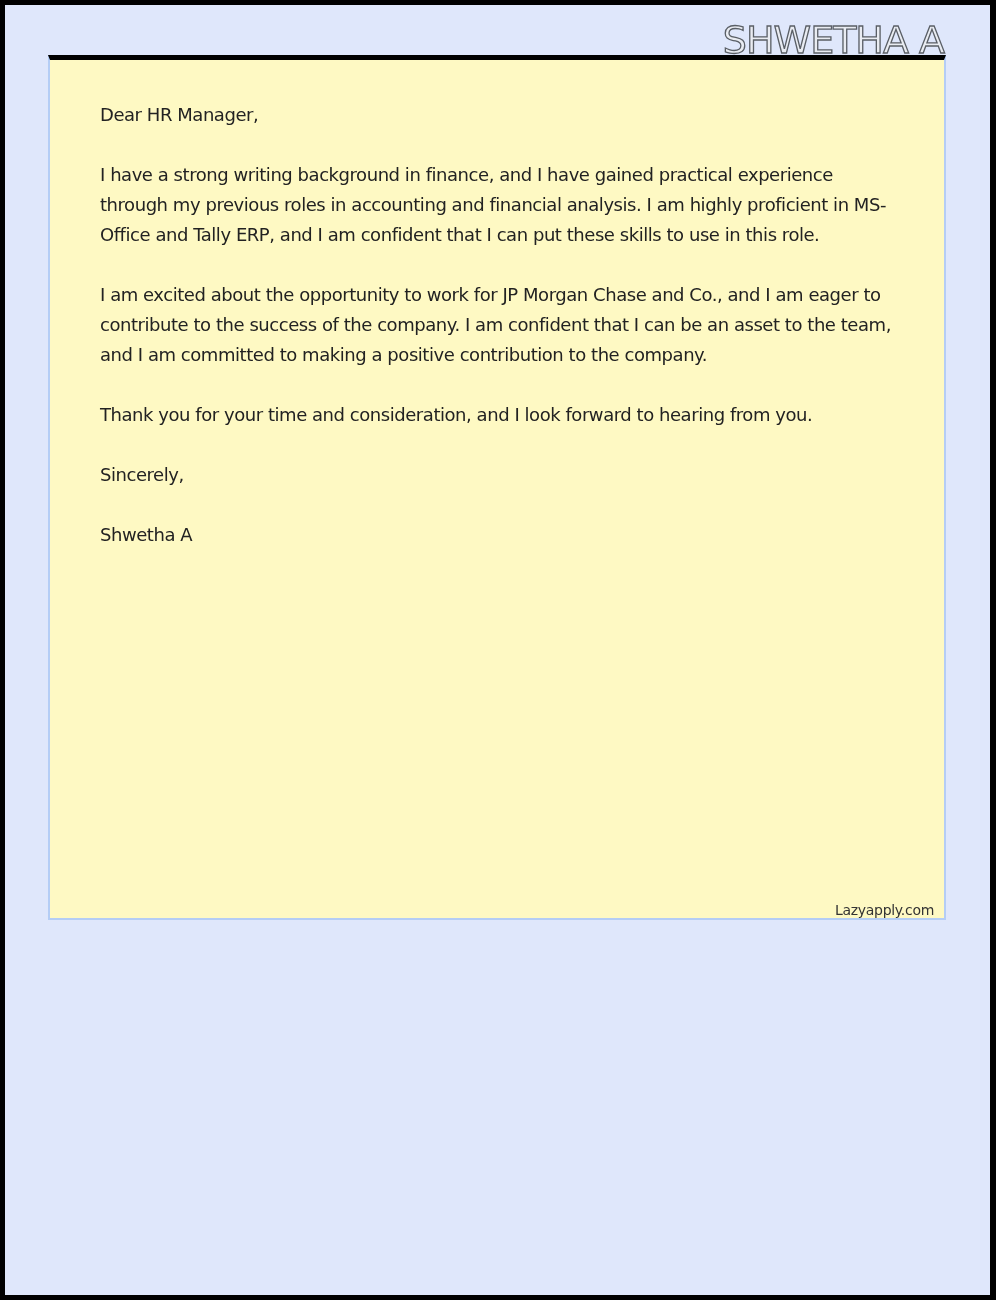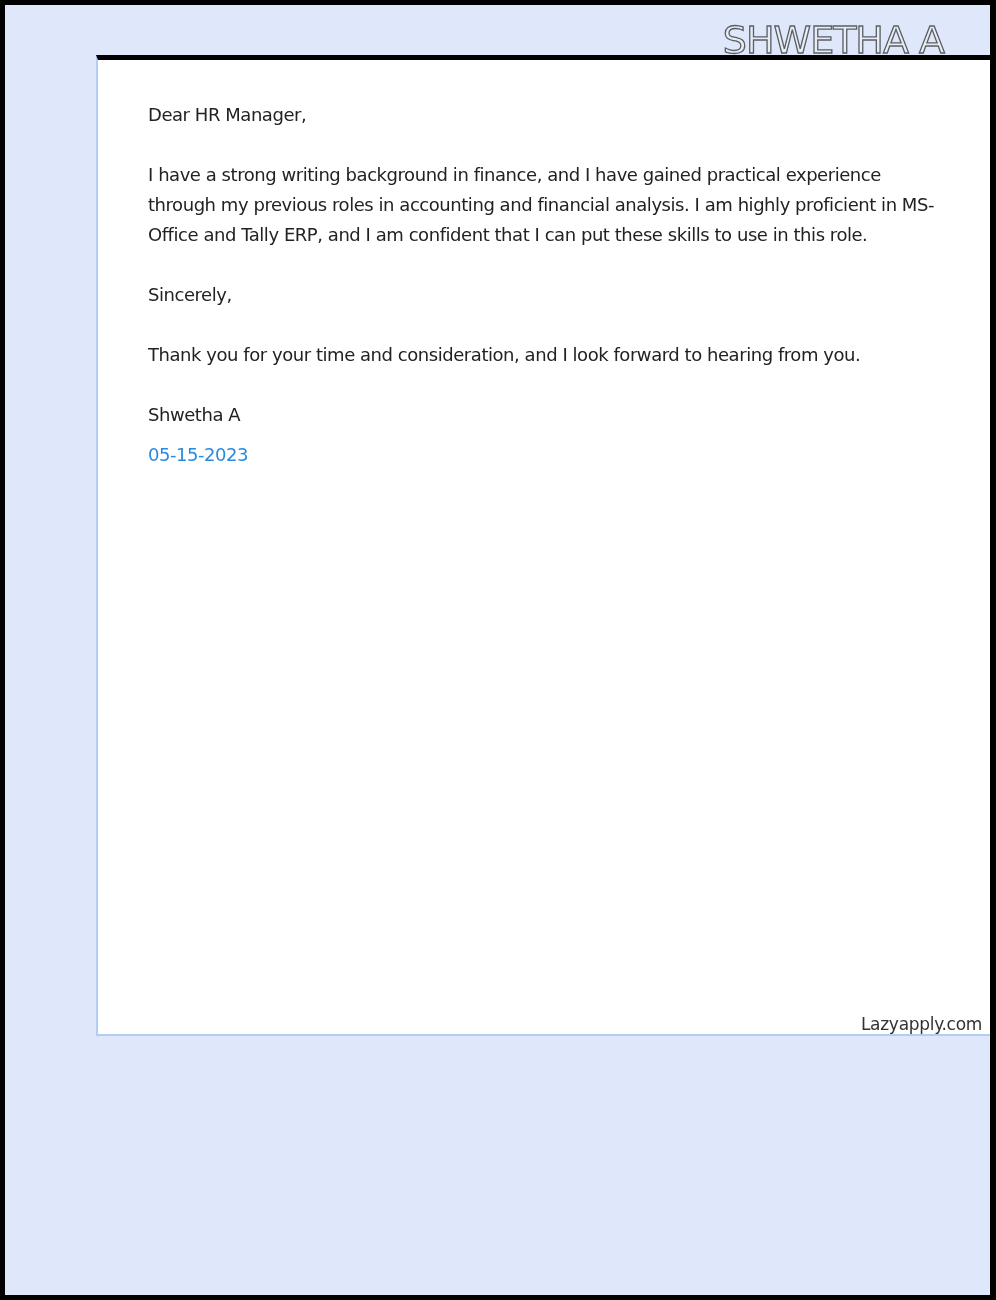--- a/index.html
+++ b/index.html
@@ -11,47 +11,47 @@
     }
     .name {
       position: absolute; top: 13px; right: 46px;
       font-family: "DejaVu Sans", sans-serif; font-size: 38px; line-height: 44px;
       color: #e9ecf2; letter-spacing: -1px;
       -webkit-text-stroke: 1.3px #5a5f66;
       font-weight: normal;
     }
     .card {
       position: absolute; left: 43px; top: 50px;
-      width: 898px; height: 981px; box-sizing: border-box;
-      background: #ffffff;
+      width: 898px; height: 865px; box-sizing: border-box;
+      background: #fef9c3;
       border-top: 5px solid #000;
-      border-left: 2px solid #b4cdf5; border-right: 2px solid #b4cdf5; border-bottom: 2px solid #b4cdf5; margin-left: 48px;
+      border-left: 2px solid #b4cdf5; border-right: 2px solid #b4cdf5; border-bottom: 2px solid #b4cdf5;
     }
     .body-text {
       position: absolute; left: 50px; top: 40px; width: 800px;
       font-family: "DejaVu Sans", sans-serif; font-size: 18px; line-height: 30px;
       color: #222; letter-spacing: -0.45px;
     }
     .body-text p { margin: 0 0 30px 0; }
     .body-text p.tight { margin-bottom: 10px; }
     .date { color: #2a8ae0; }
     .footer {
       position: absolute; right: 10px; bottom: 0px;
-      font-family: "DejaVu Sans", sans-serif; font-size: 17px; color: #333;
+      font-family: "DejaVu Sans", sans-serif; font-size: 14px; color: #333;
       letter-spacing: -0.3px;
     }
   </style>
 </head>
 <body>
 
 <div class="name">SHWETHA A</div>
 
 <div class="card">
   <div class="body-text">
     <p>Dear HR Manager,</p>
     <p>I have a strong writing background in finance, and I have gained practical experience through my previous roles in accounting and financial analysis. I am highly proficient in MS-Office and Tally ERP, and I am confident that I can put these skills to use in this role.</p>
+    <p>I am excited about the opportunity to work for JP Morgan Chase and Co., and I am eager to contribute to the success of the company. I am confident that I can be an asset to the team, and I am committed to making a positive contribution to the company.</p>
+    <p>Thank you for your time and consideration, and I look forward to hearing from you.</p>
     <p>Sincerely,</p>
-    <p>Thank you for your time and consideration, and I look forward to hearing from you.</p>
     <p class="tight">Shwetha A</p>
-    <p class="date">05-15-2023</p>
   </div>
   <div class="footer">Lazyapply.com</div>
 </div>
 
 </body></html>

